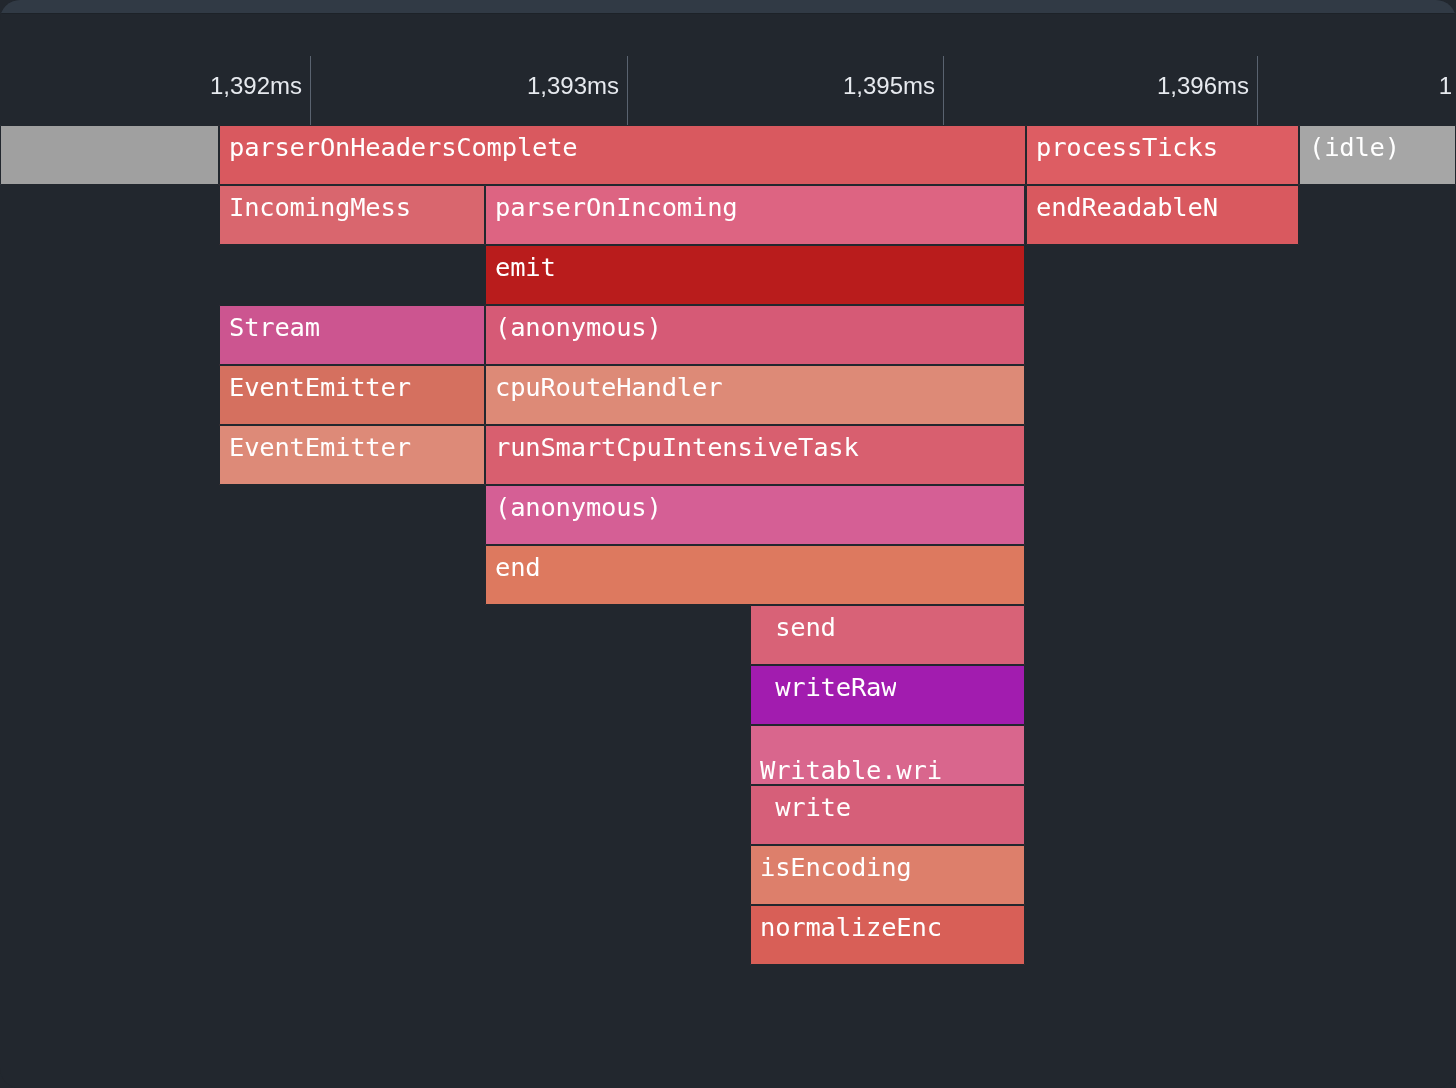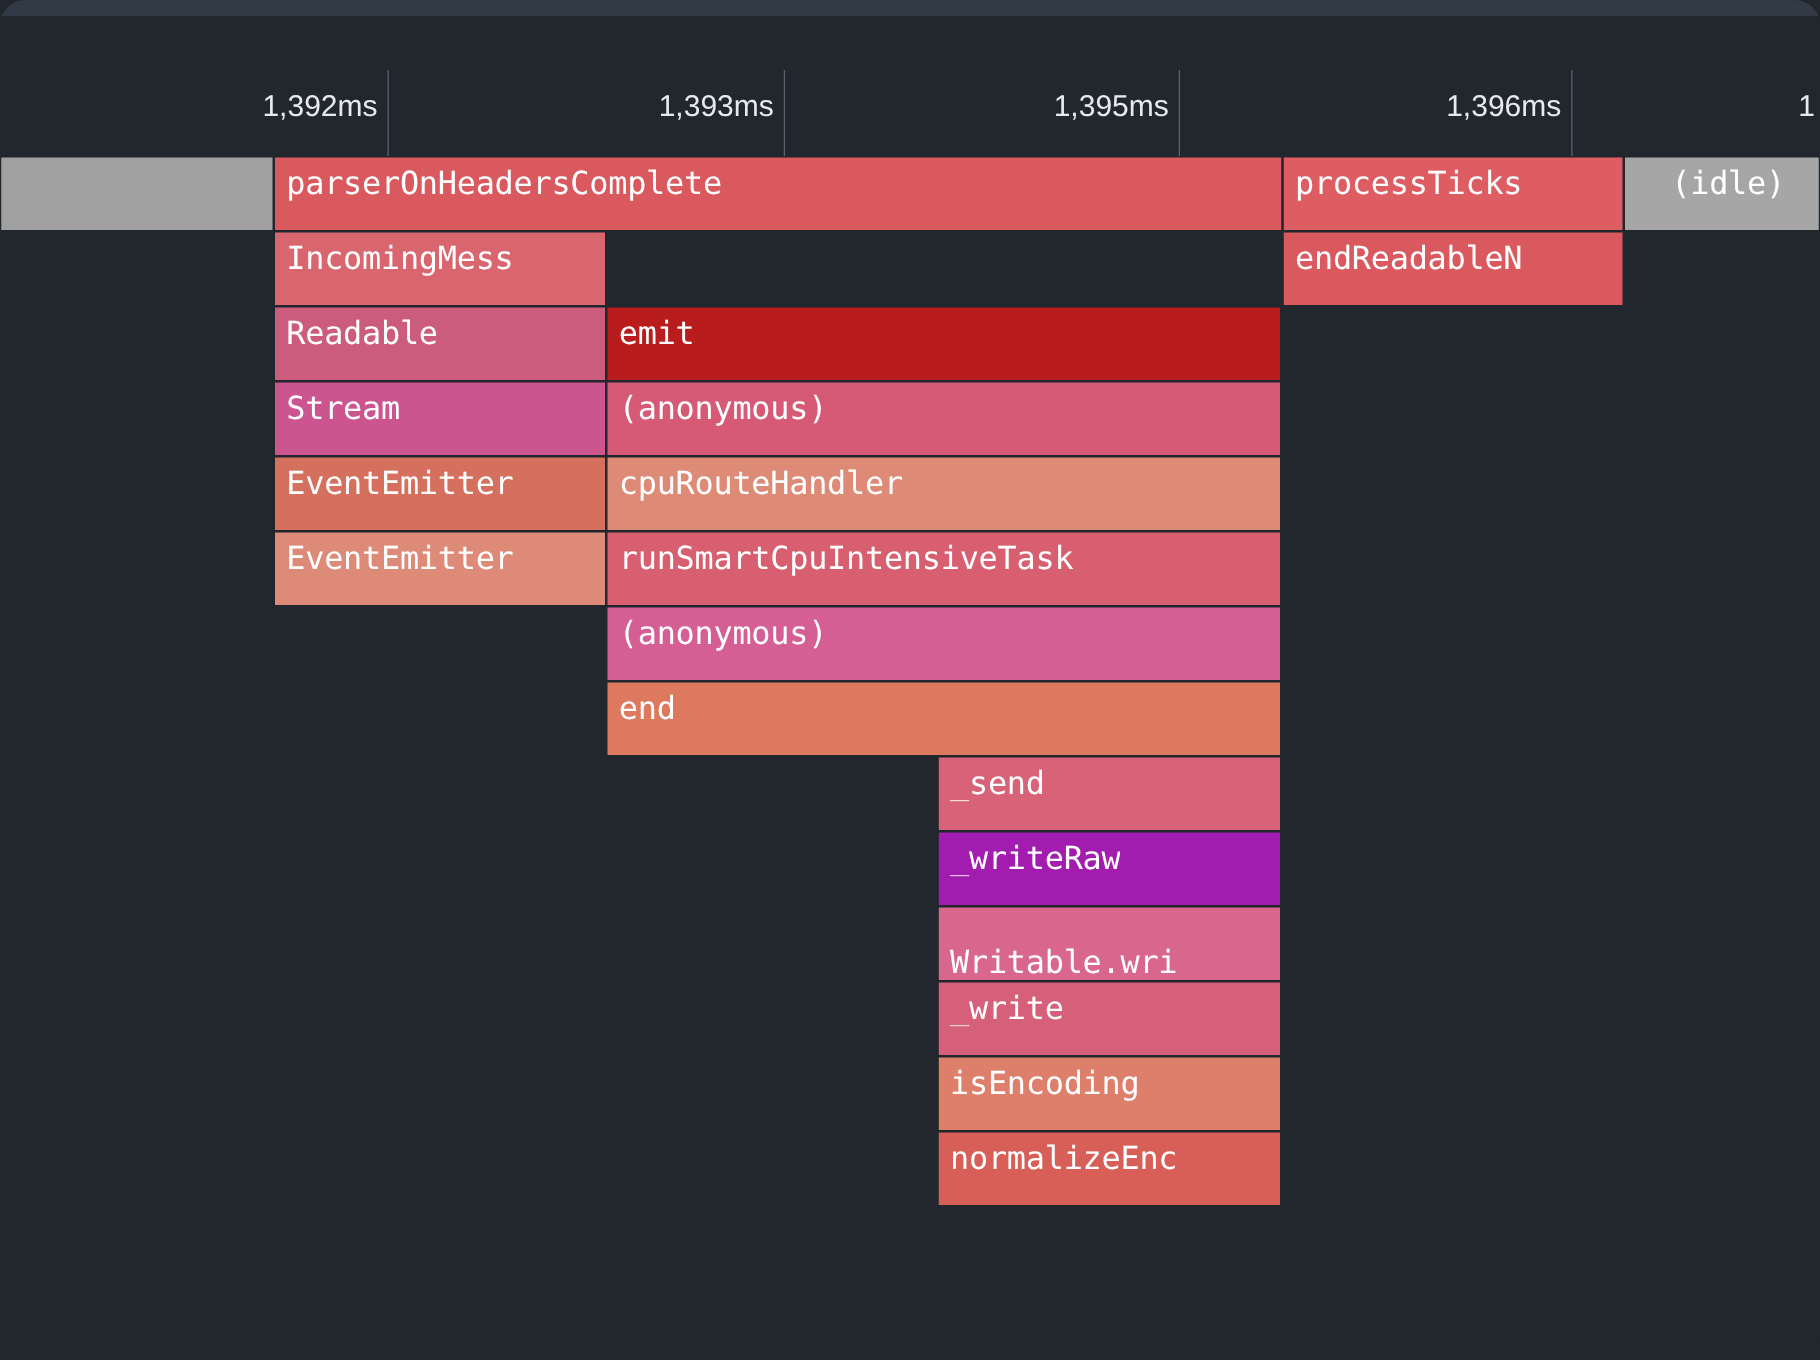--- a/index.html
+++ b/index.html
@@ -80,21 +80,21 @@
     font-family: "DejaVu Sans Mono", "Liberation Mono", monospace;
     font-size: 25.5px;
     line-height: 1.05;
     color: #ffffff;
     padding: 8px 0 0 9px;
     white-space: nowrap;
     overflow: hidden;
     text-overflow: clip;
     letter-spacing: -0.2px;
   }
-  .frame.idle > .lbl { color: #ffffff; margin-left: 28px; }
+  .frame.idle > .lbl { color: #ffffff; }
 </style>
 </head>
 <body>
 
 <div id="app">
 
   <div class="top-strip"></div>
   <div class="toolbar-gap"></div>
 
   <div class="ruler" id="ruler">
@@ -118,25 +118,25 @@
       </div>
       <div class="frame" style="left: 1026px; top: 0px; width: 273px; height: 60px; background: rgb(221, 93, 99);">
         <span class="lbl">processTicks</span>
       </div>
       <div class="frame idle" style="left: 1299px; top: 0px; width: 157px; height: 60px; background: rgb(166, 166, 166);">
         <span class="lbl">(idle)</span>
       </div>
       <div class="frame" style="left: 219px; top: 60px; width: 266px; height: 60px; background: rgb(217, 102, 110);">
         <span class="lbl">IncomingMess</span>
       </div>
+      <div class="frame" style="left: 485px; top: 60px; width: 540px; height: 60px; background: rgb(221, 100, 130);">
+        <span class="lbl">parserOnIncoming</span>
+      </div>
       <div class="frame" style="left: 1026px; top: 60px; width: 273px; height: 60px; background: rgb(217, 89, 95);">
         <span class="lbl">endReadableN</span>
-      </div>
-      <div class="frame" style="left: 219px; top: 120px; width: 266px; height: 60px; background: rgb(204, 92, 125);">
-        <span class="lbl">Readable</span>
       </div>
       <div class="frame" style="left: 485px; top: 120px; width: 540px; height: 60px; background: #b91c1c;">
         <span class="lbl">emit</span>
       </div>
       <div class="frame" style="left: 219px; top: 180px; width: 266px; height: 60px; background: rgb(204, 85, 144);">
         <span class="lbl">Stream</span>
       </div>
       <div class="frame" style="left: 485px; top: 180px; width: 540px; height: 60px; background: rgb(214, 90, 118);">
         <span class="lbl">(anonymous)</span>
       </div>

